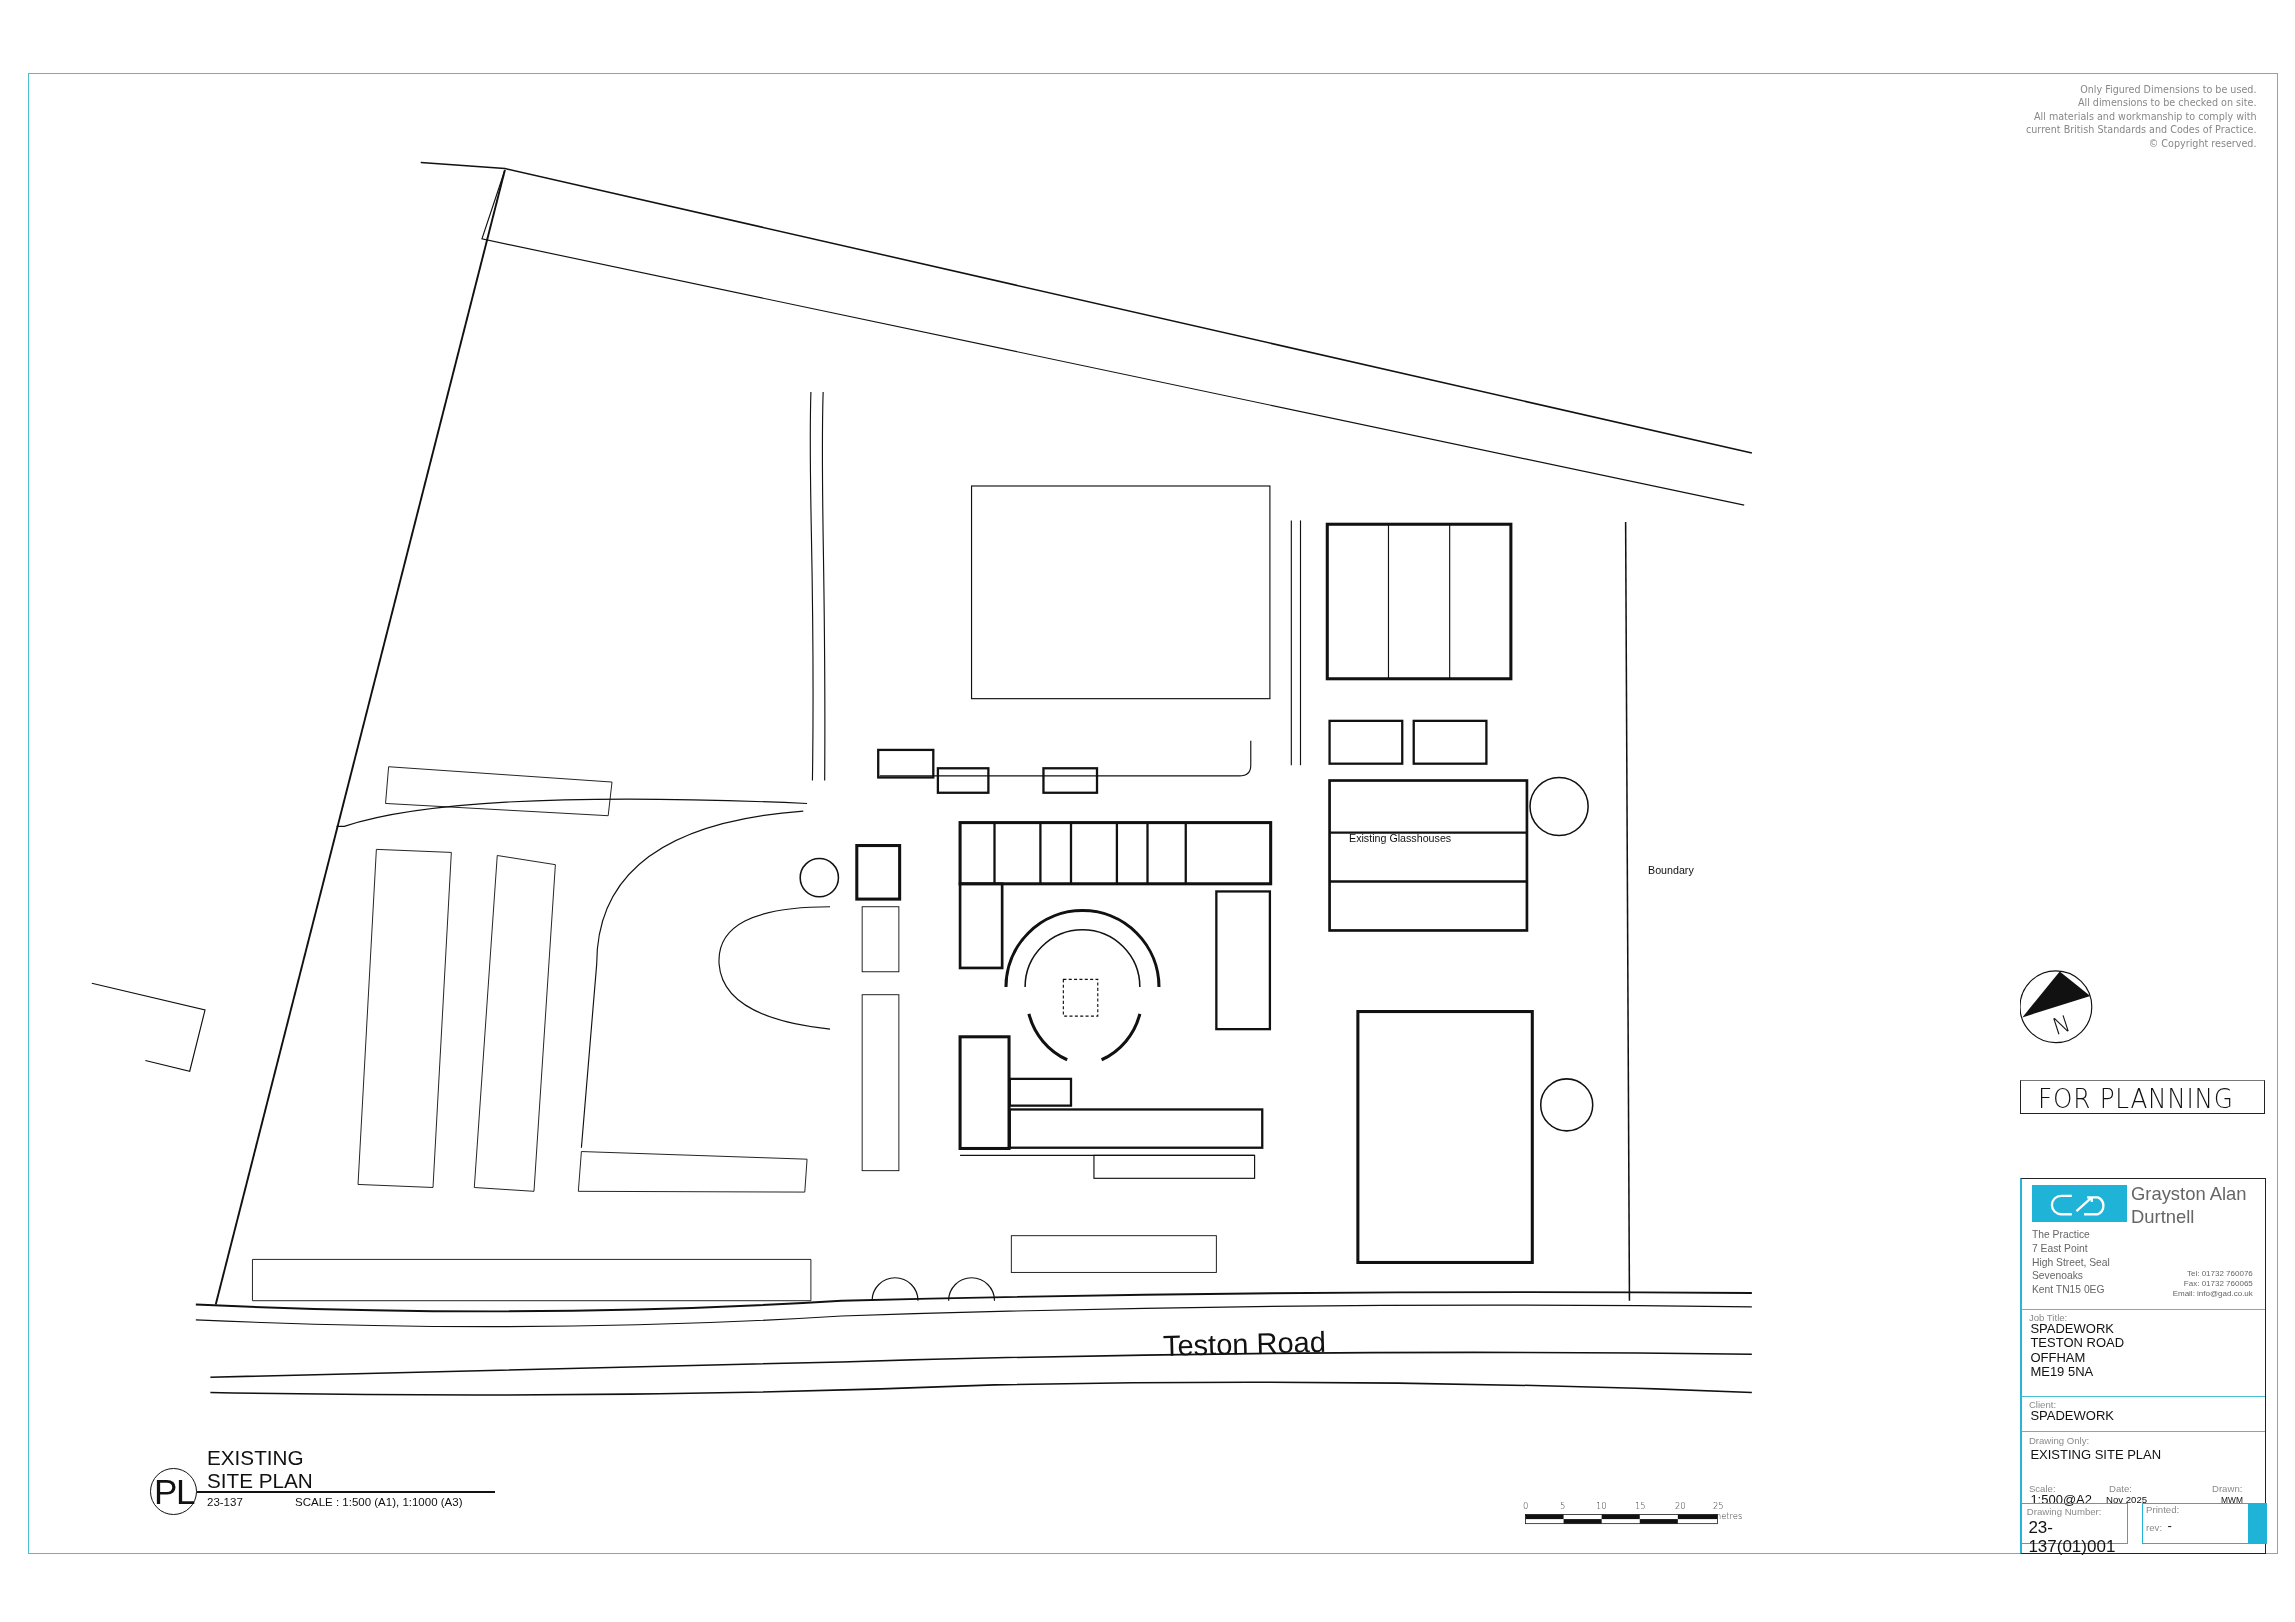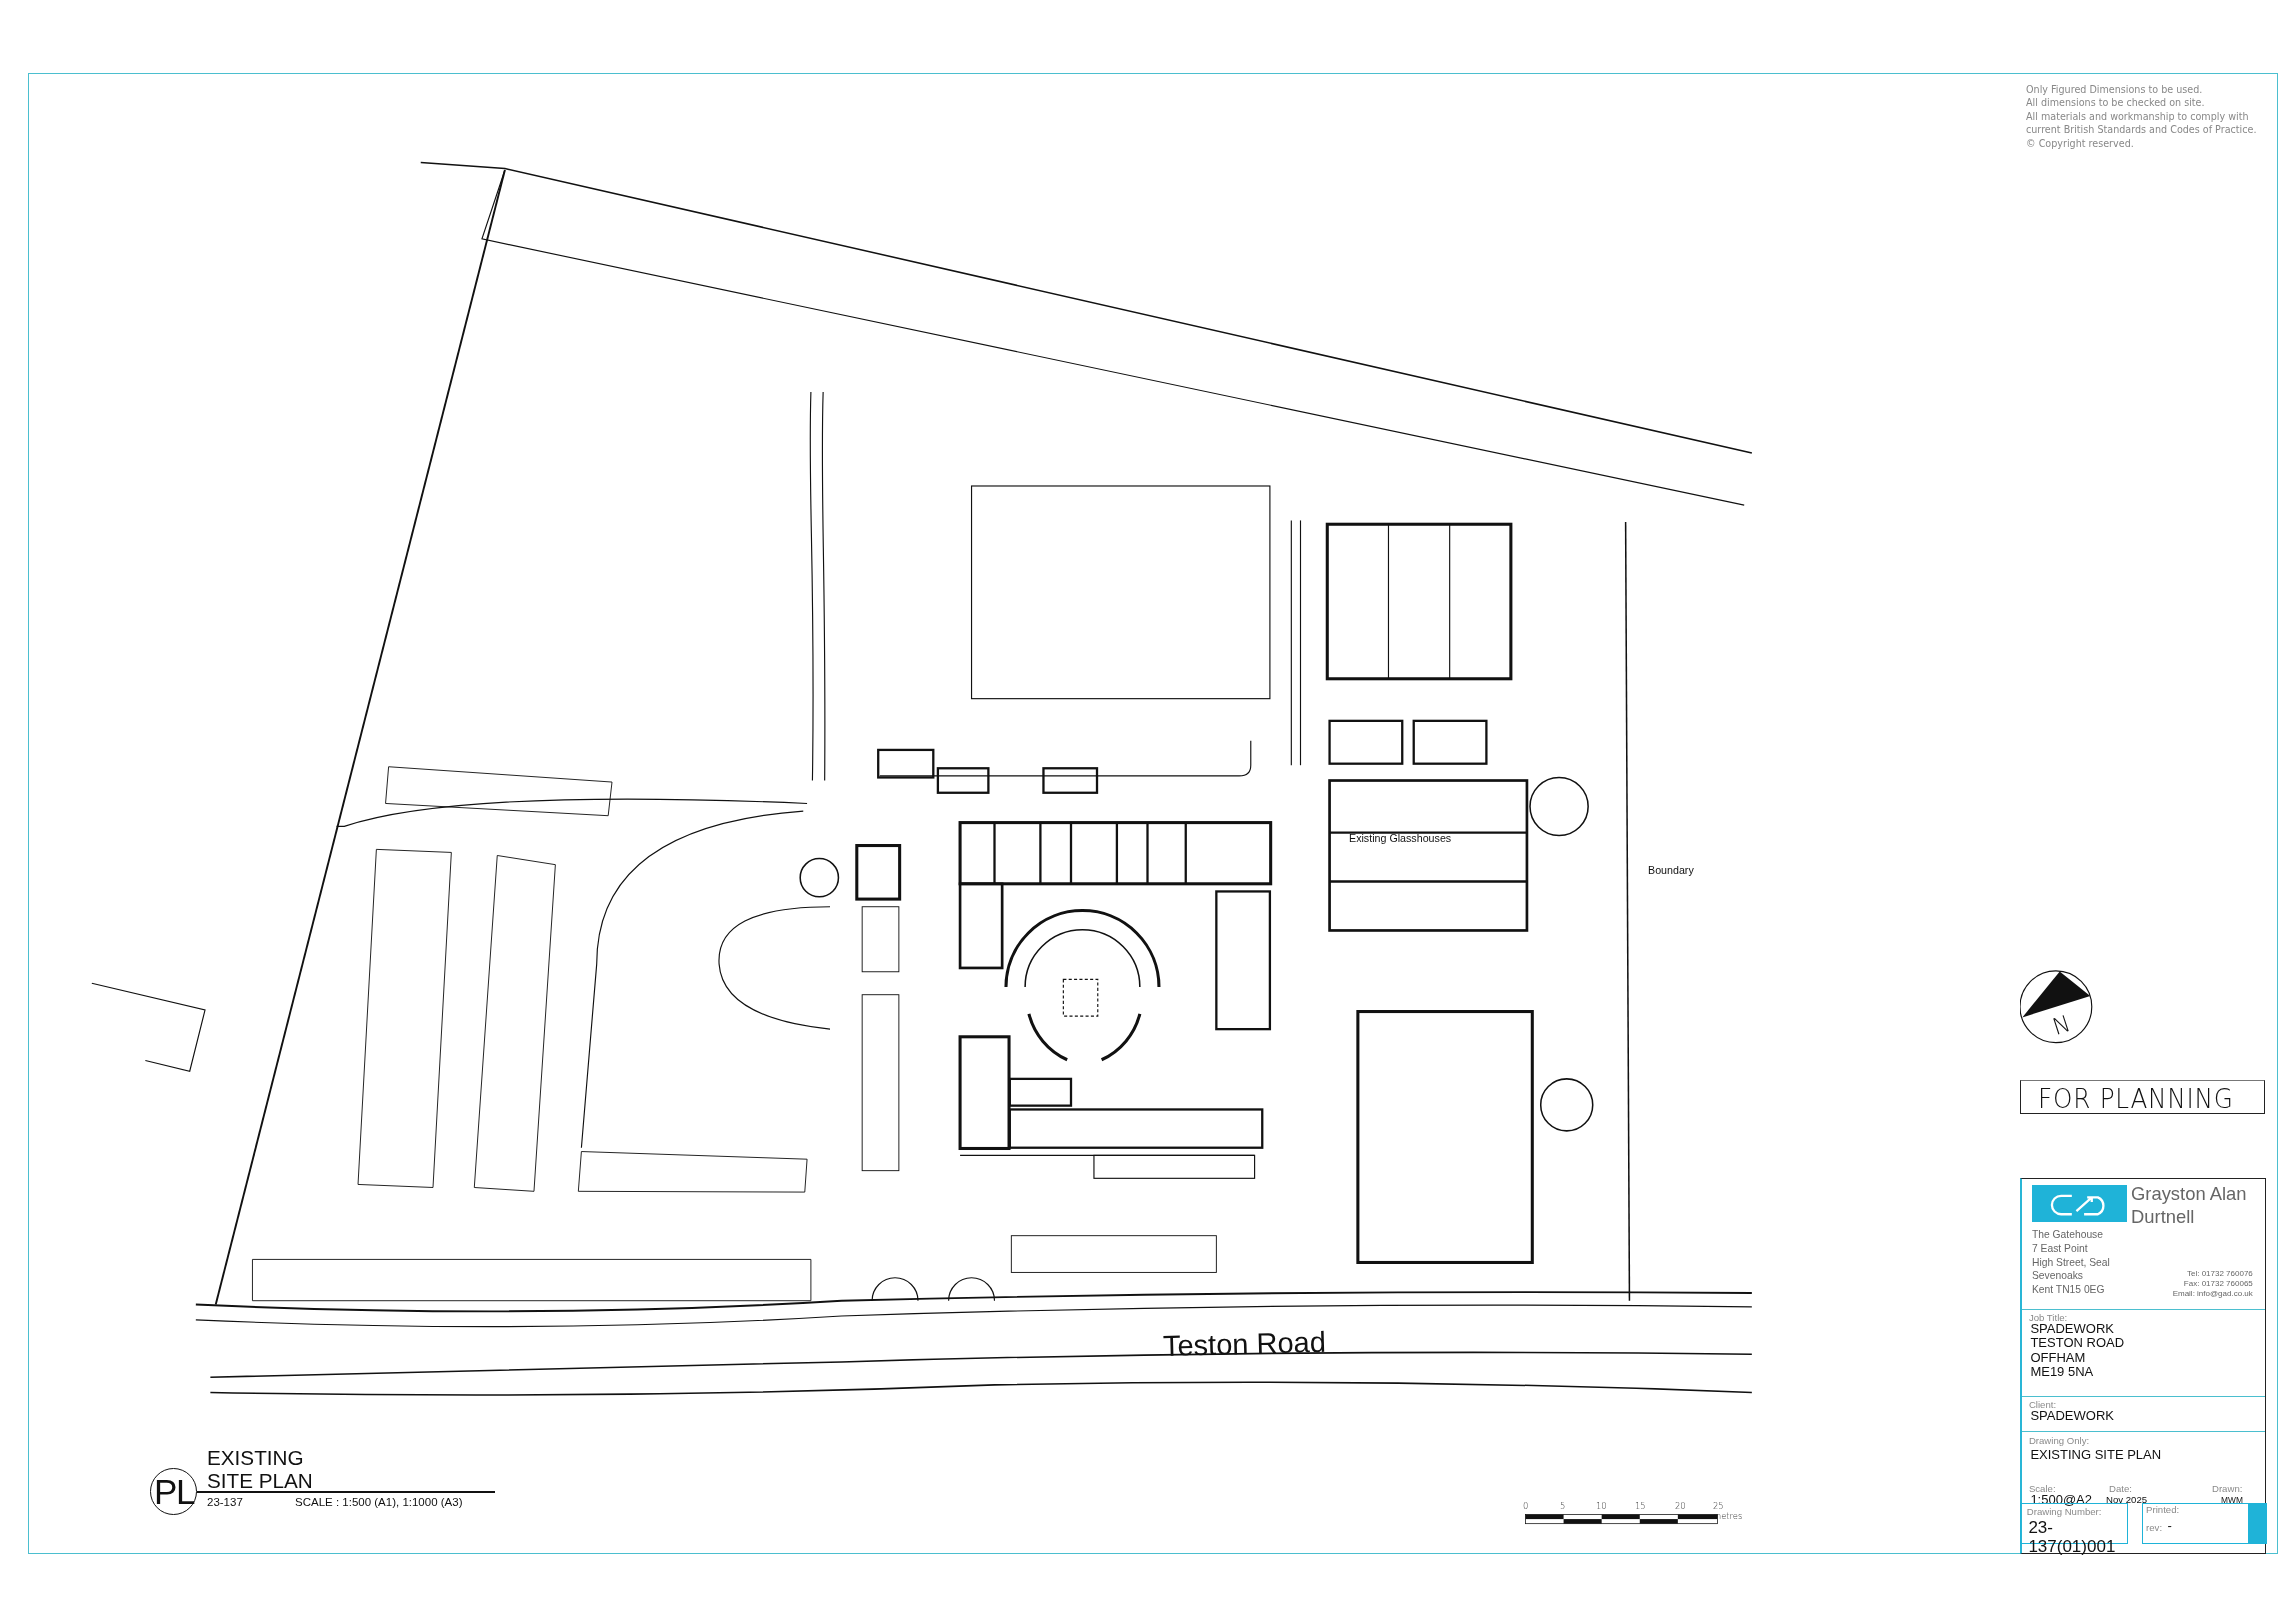--- a/index.html
+++ b/index.html
@@ -1,19 +1,19 @@
 <!DOCTYPE html>
 <html style="font-size:12.2px"><head>
 <meta charset="utf-8">
 <style>
   html, body { margin:0; padding:0; background:#ffffff; }
   body { width:2295px; height:1623px; position:relative; overflow:hidden; font-family:"Liberation Sans", sans-serif; color:#111; }
   .frame { position:absolute; left:27.5px; top:73px; width:2250px; height:1481px; border:1.5px solid #4bbfcf; box-sizing:border-box; }
   svg.plan { position:absolute; left:0; top:0; }
-  .notes { position:absolute; left:2026px; top:83px; font-family:"DejaVu Sans", sans-serif; font-size:9.6px; line-height:13.4px; color:#888; }
+  .notes { position:absolute; left:2026px; top:83px; font-family:"DejaVu Sans", sans-serif; font-size:9.6px; line-height:13.4px; color:#888;text-align:right; }
   .notes div { white-space:nowrap; }
   .lbl { position:absolute; white-space:nowrap; }
   .stamp { position:absolute; left:2020px; top:1080px; width:245px; height:34px; border:0.8px solid #222; border-top:1.5px solid #777; box-sizing:border-box; }
   .stamp span { position:absolute; left:17px; top:3.1px; font-family:"DejaVu Sans", sans-serif; font-size:26px; font-weight:200; letter-spacing:0.8px; transform:scaleX(0.95); transform-origin:left; }
   .tb { position:absolute; left:2020px; top:1178px; width:246px; height:376px; border:1.5px solid #222; border-left:2.3px solid #29b6d6; box-sizing:border-box; background:#fff; }
   .tb .sec { position:absolute; left:0; right:0; border-bottom:1.5px solid #4bbfcf;padding-left:20px; }
   .tb .cap { font-size:9.6px; color:#8a8a8a; position:absolute; }
   .tb .val { font-size:13px; color:#111; position:absolute; line-height:14.5px; }
   .logo { position:absolute; left:10px; top:6.1px; width:95px; height:37px; background:#1fb3d8; }
   .firm { position:absolute; left:109px; top:3.1px; font-size:18.4px; line-height:23px; color:#666; }
@@ -178,21 +178,21 @@
     <div class="logo">
       <svg width="95" height="37" viewBox="0 0 124 48">
           <path d="M52,14 H38 A12,12 0 0 0 38,38 H52 M58,34 L78,16 H86 A12,12 0 0 1 86,38 H68 M72,16 H78 V22" fill="none" stroke="#fff" stroke-width="3"></path>
         </svg>
     </div>
     <div class="firm">
       <div>Grayston Alan</div>
       <div>Durtnell</div>
     </div>
     <div class="addr">
-      <div>The Gatehouse</div>
+      <div>The Practice</div>
       <div>7 East Point</div>
       <div>High Street, Seal</div>
       <div>Sevenoaks</div>
       <div>Kent TN15 0EG</div>
     </div>
     <div class="contact">
       <div>Tel: 01732 760076</div>
       <div>Fax: 01732 760065</div>
       <div>Email: info@gad.co.uk</div>
     </div>

